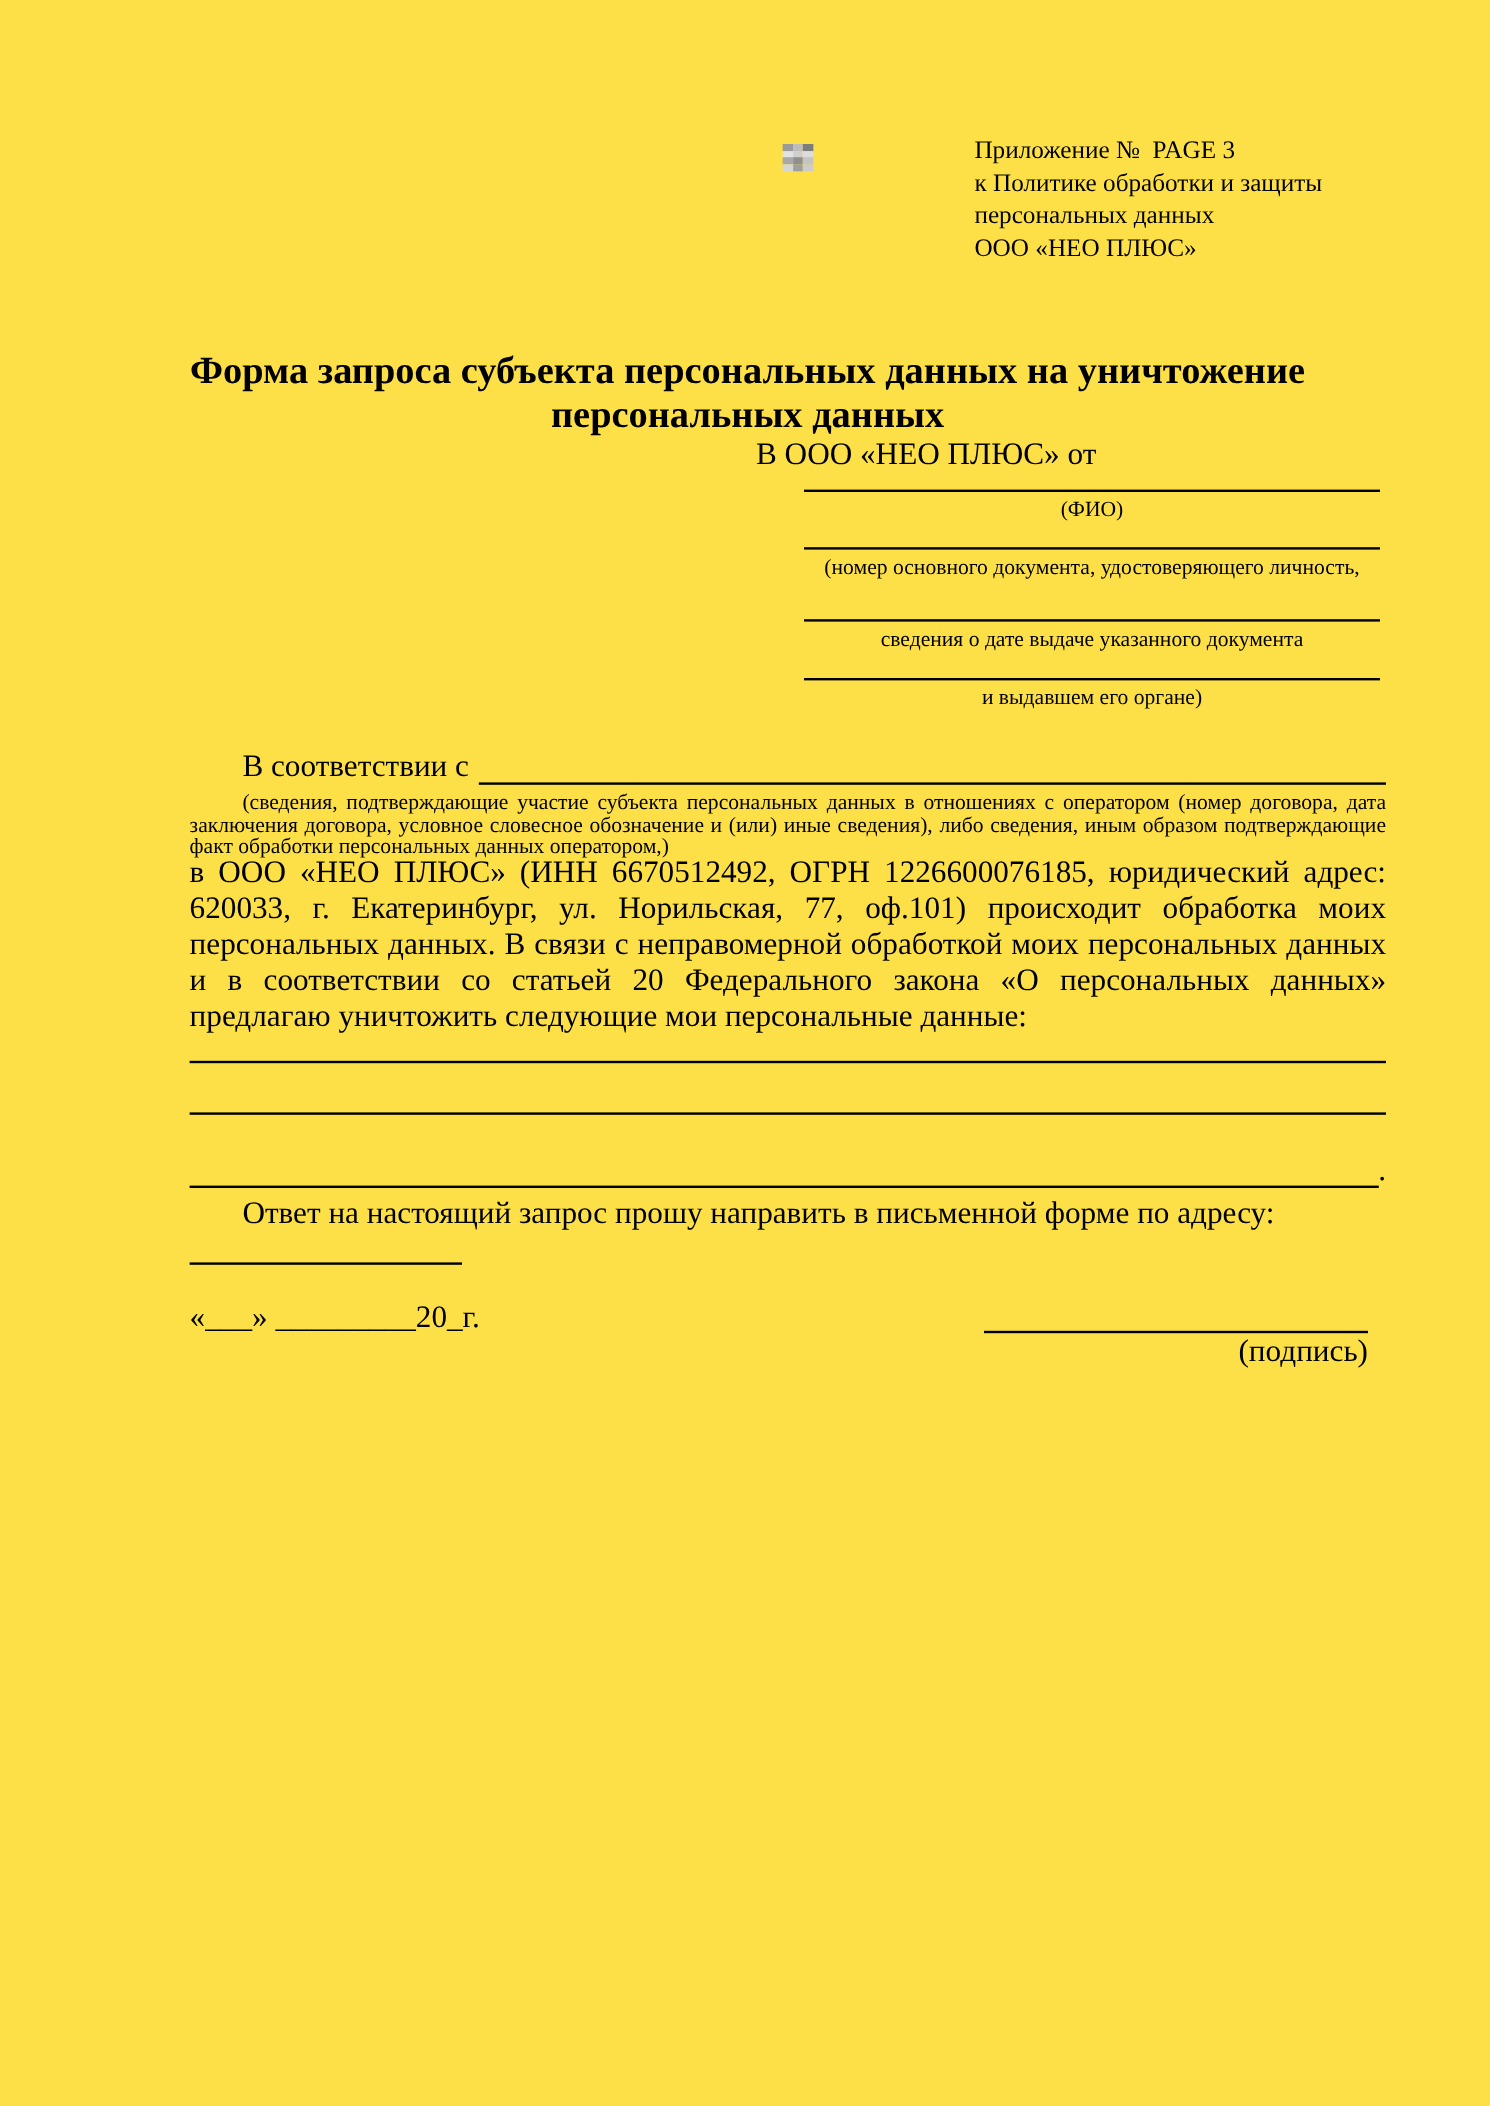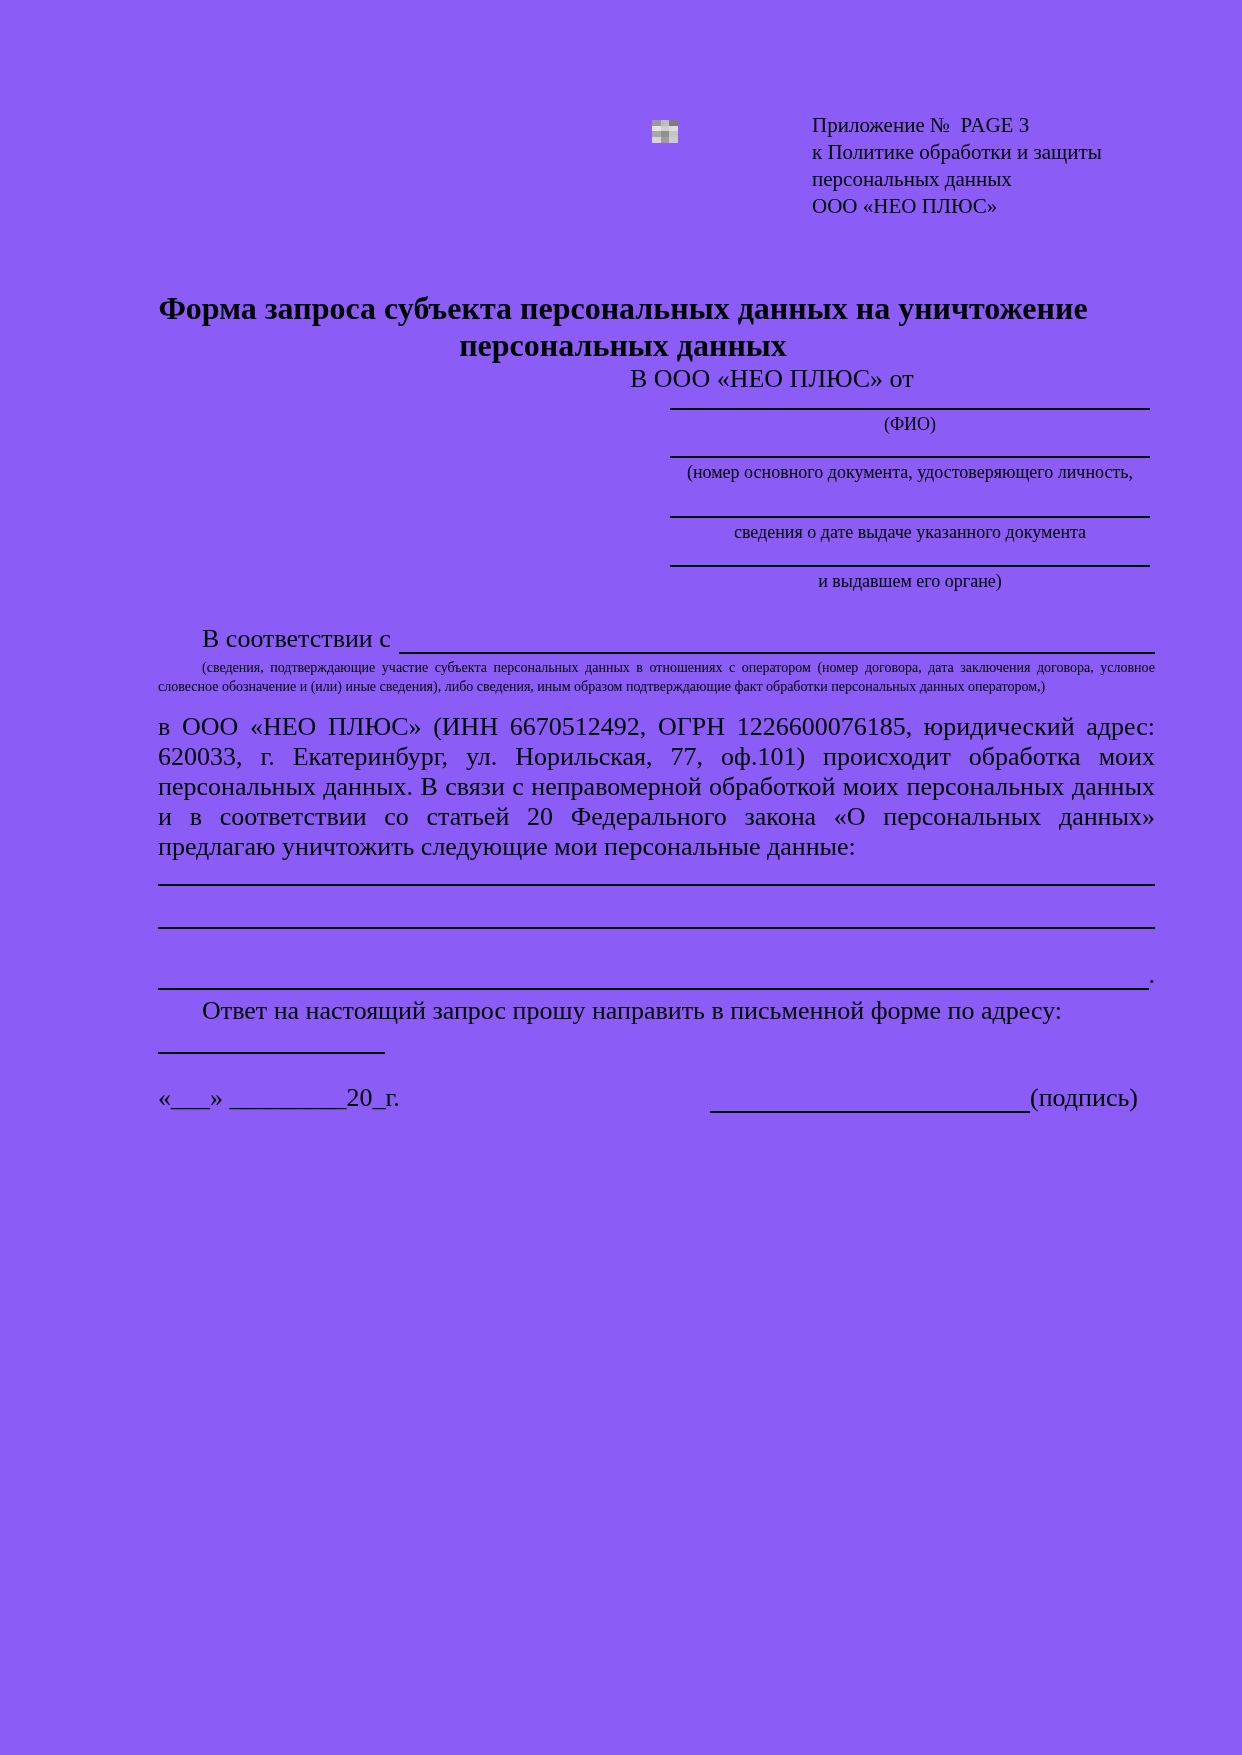--- a/index.html
+++ b/index.html
@@ -4,21 +4,21 @@
 <style>
   html, body {
     margin: 0;
     padding: 0;
     background: #ffffff;
   }
   .page {
     position: relative;
     width: 1242px;
     height: 1755px;
-    background: #8b5cf6;
+    background: #fde047;
     color: #000000;
     font-family: "Liberation Serif", "DejaVu Serif", serif;
     overflow: hidden;
   }
   .abs { position: absolute; }
   .pre { white-space: pre-wrap; }
 
   
   .hdr {
     left: 812px;
@@ -89,21 +89,21 @@
   }
 
   .according { left: 158px; top: 624px; width: 997px; }
   .according .label { padding-left: 44px; white-space: nowrap; }
   .according .rule { margin-left: 8px; }
 
   .note {
     left: 158px;
     top: 659px;
     width: 997px;
-    font-size: 14px;
+    font-size: 18px;
     line-height: 18.5px;
     text-align: justify;
     text-indent: 44px;
   }
 
   .mainpara {
     left: 158px;
     top: 712px;
     width: 997px;
     text-align: justify;
@@ -127,20 +127,21 @@
   .date-field {
     left: 158px;
     top: 1083px;
     font-size: 26px;
     line-height: 30px;
   }
   .signature {
     left: 710px;
     top: 1083px;
     width: 430px;
+    flex-direction: column;
   }
   .signature .rule-fixed { width: 320px; }
   .signature .cap { white-space: nowrap; }
 </style>
 </head>
 <body>
 
 <div class="page">
 
   <div class="abs marker">

